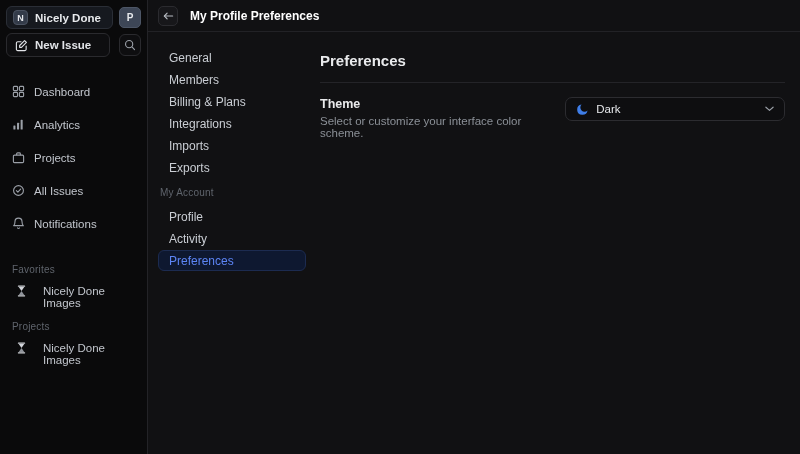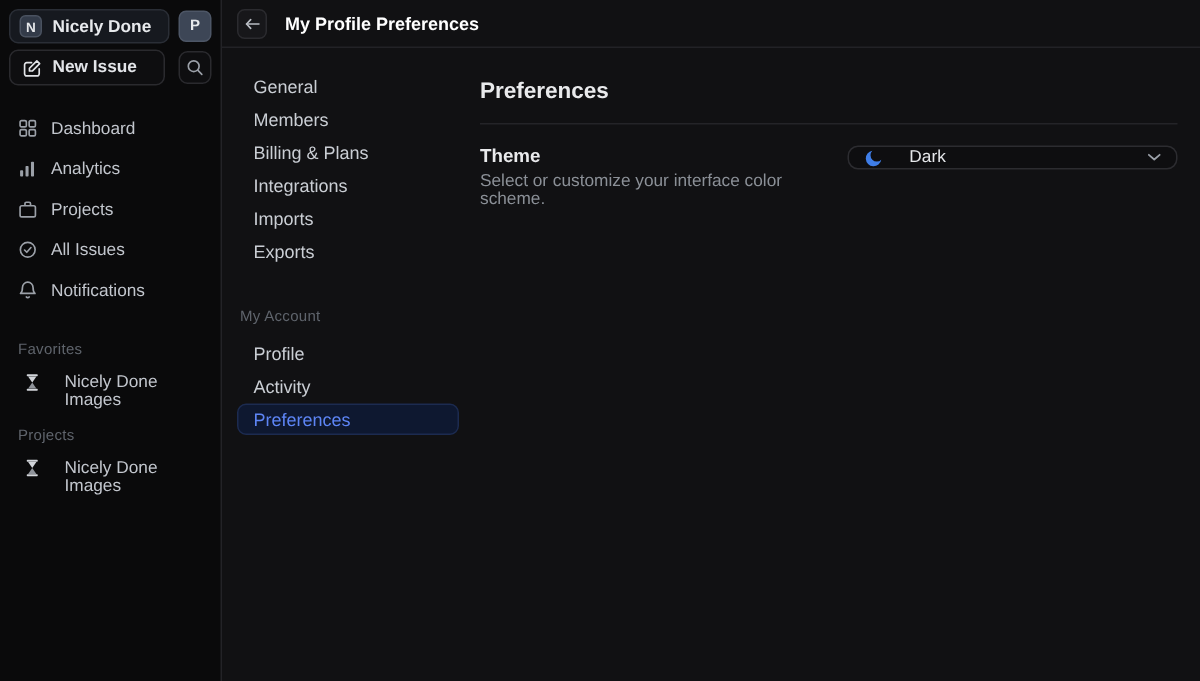--- a/index.html
+++ b/index.html
@@ -10,50 +10,50 @@
   .sidebar { width:148px; min-width:148px; background:#0a0a0b; border-right:1px solid #232327; display:flex; flex-direction:column; padding:6px 6px 8px 6px; }
   .ws-row { display:flex; align-items:center; gap:6px; margin-bottom:4px; }
   .ws-btn { flex:1; display:flex; align-items:center; gap:7px; background:#16191f; border:1px solid #2a2e36; border-radius:6px; padding:3px 6px; height:23px; cursor:pointer; }
   .ws-avatar { width:15px; height:15px; border-radius:4px; background:#333b49; border:1px solid #4a5260; color:#e7e9ec; font-size:9px; font-weight:700; display:flex; align-items:center; justify-content:center; }
   .ws-name { color:#e7e9ec; font-size:11.5px; font-weight:600; white-space:nowrap; }
   .ws-badge { width:22px; height:21px; border-radius:5px; background:#3d4656; border:1px solid #4d5666; color:#e7e9ec; font-size:10px; font-weight:700; display:flex; align-items:center; justify-content:center; cursor:pointer; }
   .ni-row { display:flex; align-items:center; gap:9px; margin-bottom:8px; }
   .ni-btn { flex:1; display:flex; align-items:center; gap:7px; background:#0e0e10; border:1px solid #2a2a2e; border-radius:6px; padding:3px 8px; height:24px; color:#e2e4e8; font-size:11.5px; font-weight:600; cursor:pointer; }
   .sq-btn { width:22px; height:22px; border:1px solid #2a2a2e; border-radius:6px; background:#0e0e10; display:flex; align-items:center; justify-content:center; color:#9ba0a8; cursor:pointer; }
   .nav { list-style:none; margin-top:4px; }
-  .nav-item { display:flex; align-items:center; gap:9px; padding:4px 6px; margin:6px 0; border-radius:5px; font-size:11.5px; color:#c2c6cd; cursor:pointer; height:21px; }
+  .nav-item { display:flex; align-items:center; gap:9px; padding:4px 6px; margin:12px 0; border-radius:5px; font-size:11.5px; color:#c2c6cd; cursor:pointer; height:21px; }
   .nav-item .ic { color:#9ba0a8; display:flex; align-items:center; }
   .sec-label { font-size:10px; color:#5f646c; padding:0 6px; margin-top:18px; margin-bottom:6px; letter-spacing:.2px; }
   .proj-item { display:flex; align-items:flex-start; gap:16px; padding:4px 6px 4px 10px; font-size:11.5px; color:#c2c6cd; cursor:pointer; height:22px; }
   .spacer { flex:1; }
   .foot { display:flex; align-items:center; gap:6px; padding:2px 4px 4px 4px; }
   .plan-btn { background:#0d2a1c; color:#35c271; border:1px solid #15402a; font-size:10.5px; font-weight:600; padding:3px 12px; border-radius:5px; height:21px; cursor:pointer; }
   .foot-ic { width:22px; height:22px; display:flex; align-items:center; justify-content:center; color:#9ba0a8; cursor:pointer; }
   .help-circle { width:13px; height:13px; border:1.2px solid #9ba0a8; border-radius:50%; font-size:8.5px; display:flex; align-items:center; justify-content:center; color:#9ba0a8; font-weight:700; }
 
   
   .right { flex:1; display:flex; flex-direction:column; background:#111113; }
   .topbar { height:32px; min-height:32px; display:flex; align-items:center; gap:12px; padding:0 10px; border-bottom:1px solid #222226; }
   .back-btn { width:20px; height:20px; border:1px solid #2b2b2f; background:#17171a; border-radius:5px; display:flex; align-items:center; justify-content:center; color:#b9bdc4; cursor:pointer; }
   .topbar-title { color:#ffffff; font-size:12px; font-weight:600; }
 
   .body { flex:1; display:flex; }
   .settings-nav { width:172px; min-width:172px; padding:14px 14px 0 10px; }
   .sn-label { font-size:10px; color:#5f646c; letter-spacing:.5px; padding-left:2px; margin-bottom:8px; }
-  .sn-label.account { letter-spacing:.2px; margin-top:28px; }
+  .sn-label.account { letter-spacing:.2px; margin-top:9px; }
   .sn-item { font-size:12px; color:#caced4; padding:3px 10px; margin:1px 0; height:21px; display:flex; align-items:center; border-radius:6px; border:1px solid transparent; cursor:pointer; }
   .sn-item.active { background:#0e1830; border:1px solid #1c2b50; color:#5d85f5; }
 
   .main { flex:1; padding:20px 15px 0 0; }
   .main-title { color:#e9eaec; font-size:15px; font-weight:600; }
   .divider { height:1px; background:#242428; margin-top:13px; margin-bottom:14px; }
   .theme-row { display:flex; align-items:flex-start; justify-content:space-between; }
   .theme-label { color:#e9eaec; font-size:12.5px; font-weight:700; margin-bottom:4px; }
   .theme-desc { color:#8b9097; font-size:11.5px; }
-  .dd { width:222px; height:16px; background:#0e0e10; border:1px solid #2c2c30; border-radius:7px; display:flex; align-items:center; gap:17px; padding:0 10px; cursor:pointer; }
+  .dd { width:222px; height:24px; background:#0e0e10; border:1px solid #2c2c30; border-radius:7px; display:flex; align-items:center; gap:7px; padding:0 10px; cursor:pointer; }
   .dd-text { color:#e5e7ea; font-size:11.5px; flex:1; }
   .dd .chev { color:#9ba0a8; display:flex; align-items:center; }
   svg { display:block; }
 </style>
 </head>
 <body>
 
 <div class="app">
 
   <div class="sidebar">

